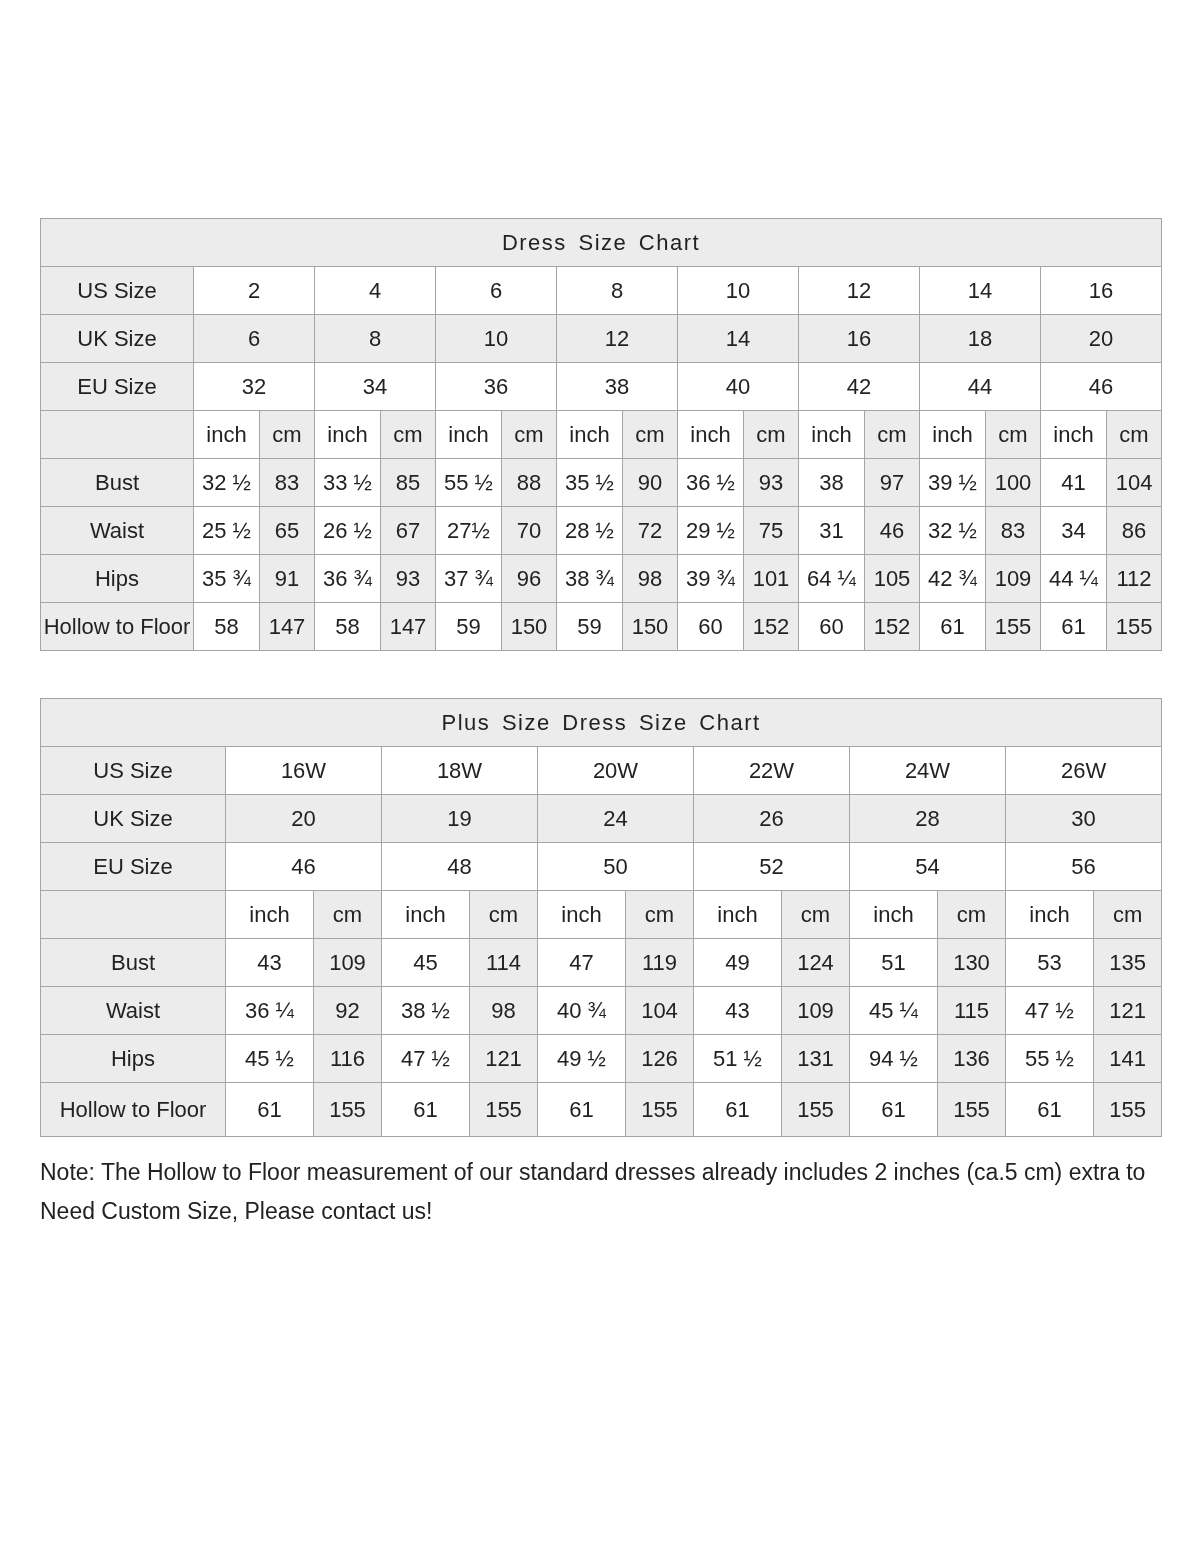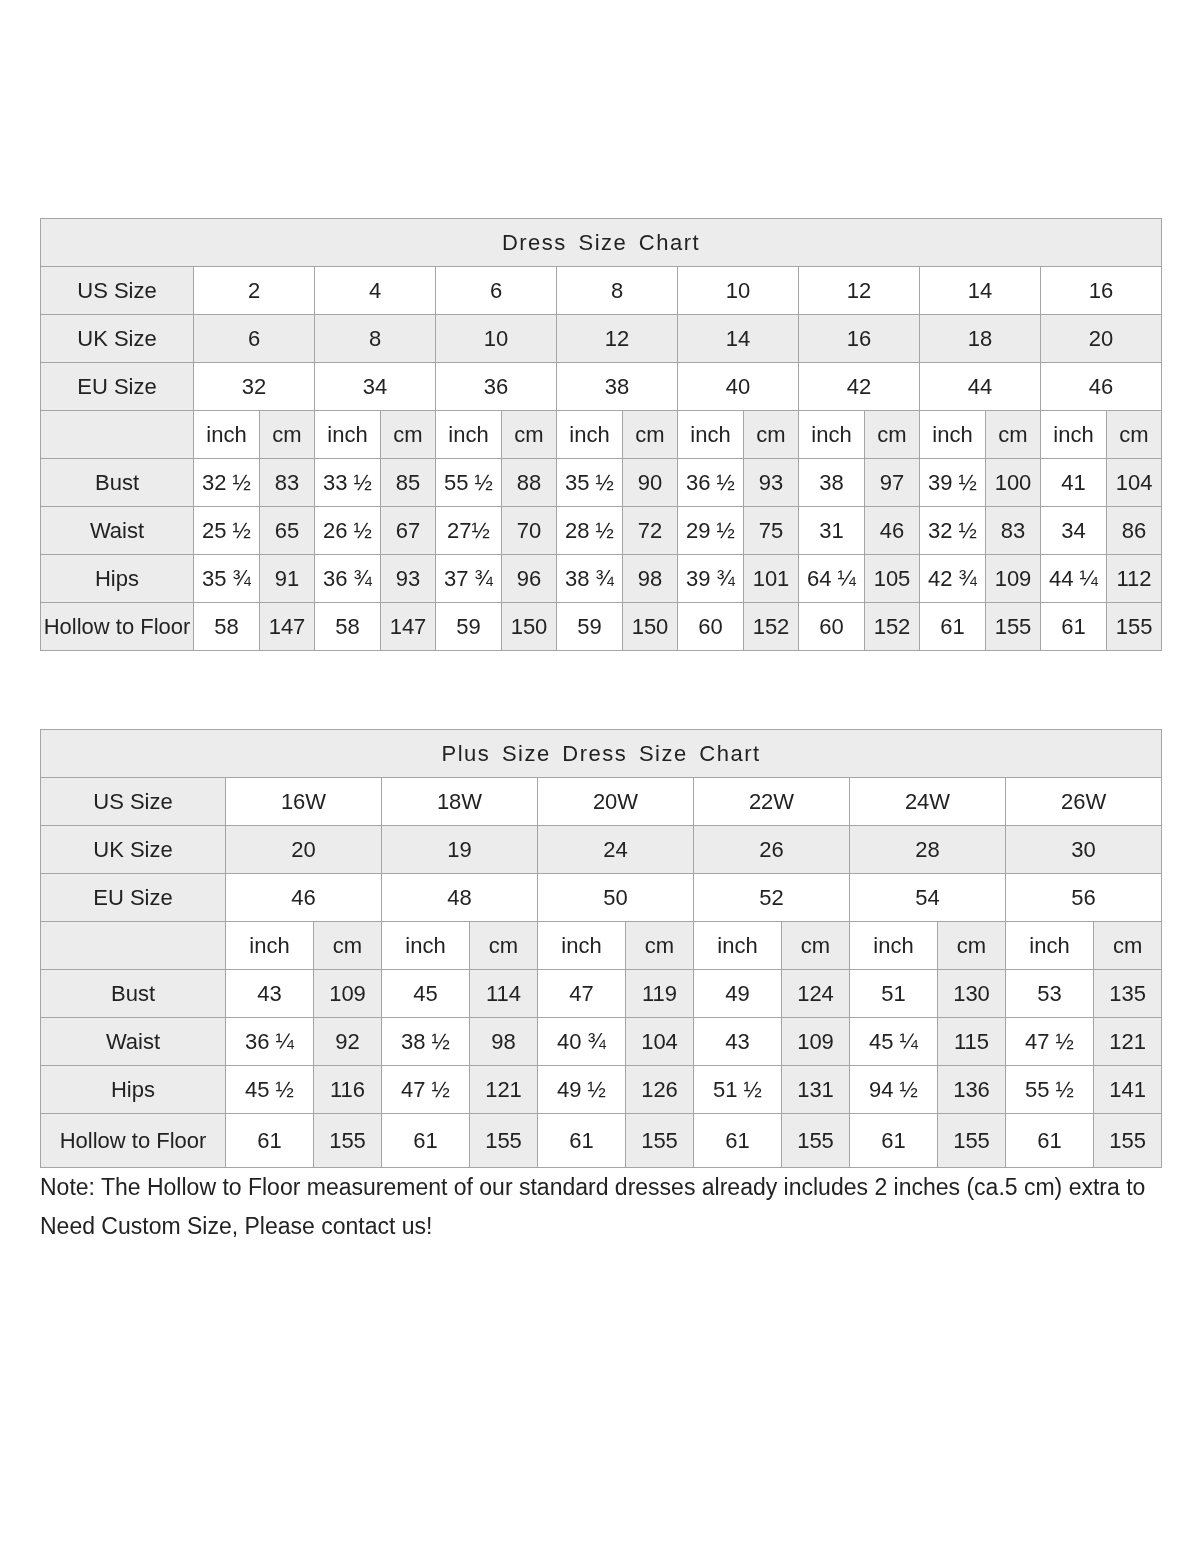--- a/index.html
+++ b/index.html
@@ -48,24 +48,24 @@
   }
   td.title-cell {
     height: 65px;
     font-size: 34px;
     letter-spacing: 1.5px;
     word-spacing: 4px;
     background: var(--shade);
   }
   td.label-cell { background: var(--shade); font-size: 23px; }
   td.shaded { background: var(--shade); }
-  table.t-plus { margin-top: 78px; }
+  table.t-plus { margin-top: 47px; }
   table.t-plus tr:last-child td { height: 54px; }
   .notes {
-    margin-top: 0;
+    margin-top: 16px;
     font-size: 23px;
     line-height: 39px;
     text-align: left;
     color: var(--text);
   }
 </style>
 </head>
 <body>
 
 <div class="sheet">

